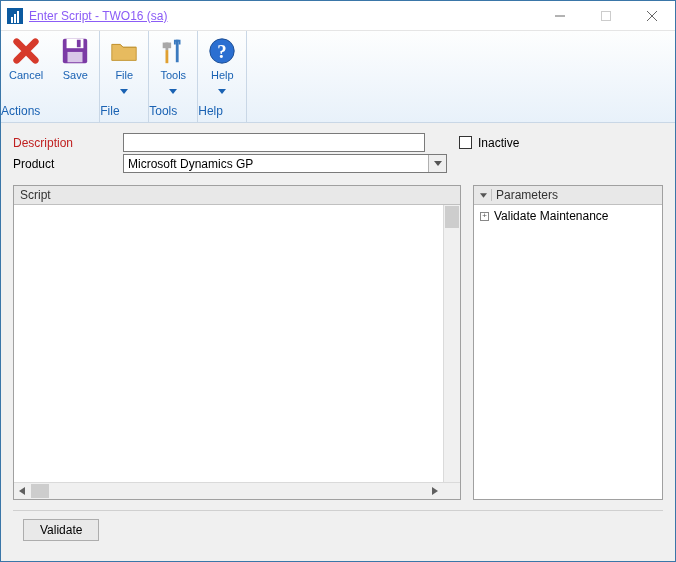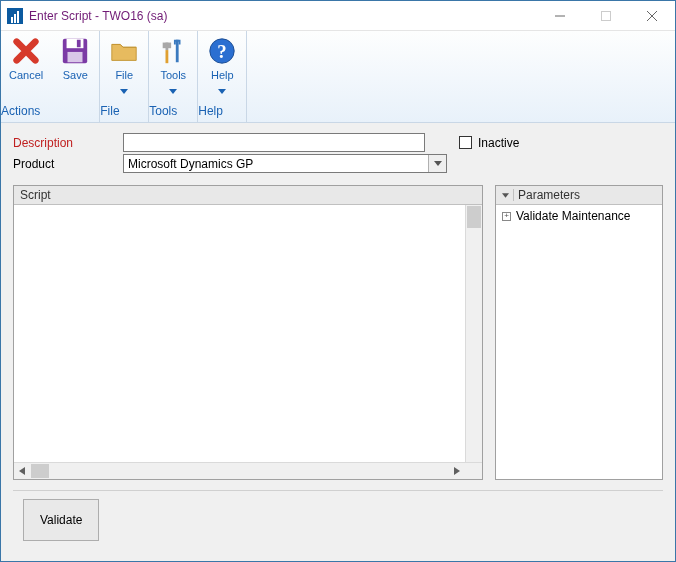--- a/index.html
+++ b/index.html
@@ -18,21 +18,21 @@
     display: flex; align-items: center;
     padding: 0 0 0 6px;
     border-bottom: 1px solid #e5e5e5;
   }
   .titlebar .appicon {
     width: 16px; height: 16px; margin-right: 6px;
     background: #0b5aa0; display:flex; align-items:flex-end; justify-content:center;
     padding:1px;
   }
   .titlebar .appicon span{display:inline-block;background:#fff;margin:0 0.5px;}
-  .titlebar .title { color: #701a75; }
+  .titlebar .title { color: #8b5cf6; text-decoration: underline; }
   .winbtns { margin-left: auto; display: flex; }
   .winbtn { width: 46px; height: 30px; display:flex; align-items:center; justify-content:center; color:#666; }
   .winbtn svg { width:10px; height:10px; }
   .winbtn.max { color:#ccc; }
 
   
   .ribbon {
     background: linear-gradient(#fdfefe, #e8f1fa);
     border-bottom: 1px solid #c9d7e6;
     display: flex;
@@ -79,21 +79,21 @@
     display:flex; align-items:center; justify-content:center;
   }
   .combo .cbtn svg{width:8px;height:5px;}
   .chk { width:13px; height:13px; border:1px solid #333; background:#fff; margin-right:6px; display:inline-block; vertical-align:middle;}
 
   .panels { display:flex; flex:1; margin-top:10px; gap:12px; min-height:0;}
   .panel {
     background:#fff; border:1px solid #a0a0a0; display:flex; flex-direction:column;
   }
   .panel.script { flex:1; }
-  .panel.params { width:168px; }
+  .panel.params { width:190px; }
   .phdr {
     background:#e8e8e8; border-bottom:1px solid #c0c0c0;
     padding:2px 6px; color:#333; display:flex; align-items:center; height:19px;
   }
   .phdr .hdrop{width:12px;height:12px;display:flex;align-items:center;justify-content:center;margin-right:4px;border-right:1px solid #c0c0c0;padding-right:4px}
   .phdr .hdrop svg{width:8px;height:5px}
   .scriptbody { flex:1; display:flex; min-height:0;}
   .scripttext { flex:1; background:#fff; overflow:auto;}
   .vscroll { width:17px; background:#f0f0f0; border-left:1px solid #dadada; position:relative;}
   .vscroll .thumb{position:absolute;top:1px;left:1px;right:1px;height:22px;background:#cdcdcd;}
@@ -103,21 +103,21 @@
   .hscrollrow .hthumb{position:absolute;left:0;top:1px;bottom:1px;width:18px;background:#cdcdcd;}
   .paramsbody { flex:1; padding:4px 6px; }
   .treeitm { display:flex; align-items:center; }
   .expand {
     width:9px;height:9px;border:1px solid #888;display:flex;align-items:center;justify-content:center;
     font-size:8px;line-height:1;color:#555;margin-right:5px;
   }
 
   .footer { padding:8px 10px 10px 10px; background:#f0f0f0; border-top:1px solid #d0d0d0; margin-top:10px;}
   .btn {
-    background:#e9e9e9; border:1px solid #adadad; padding:13px 16px; font:inherit;
+    background:#e9e9e9; border:1px solid #adadad; padding:3px 16px; font:inherit;
   }
 </style>
 </head>
 <body>
 
 <div class="titlebar">
   <div class="appicon">
     <span style="width:2px;height:6px"></span>
     <span style="width:2px;height:9px"></span>
     <span style="width:2px;height:12px"></span>

